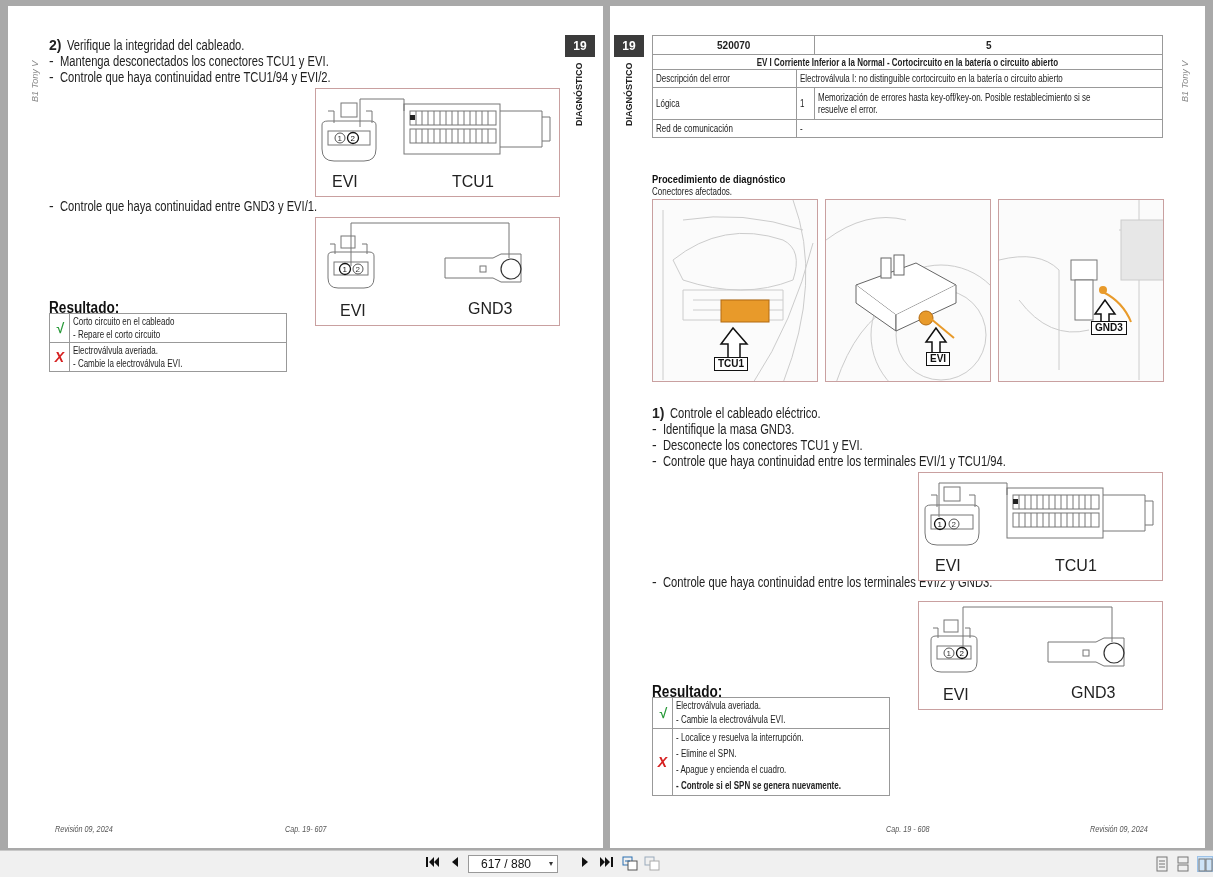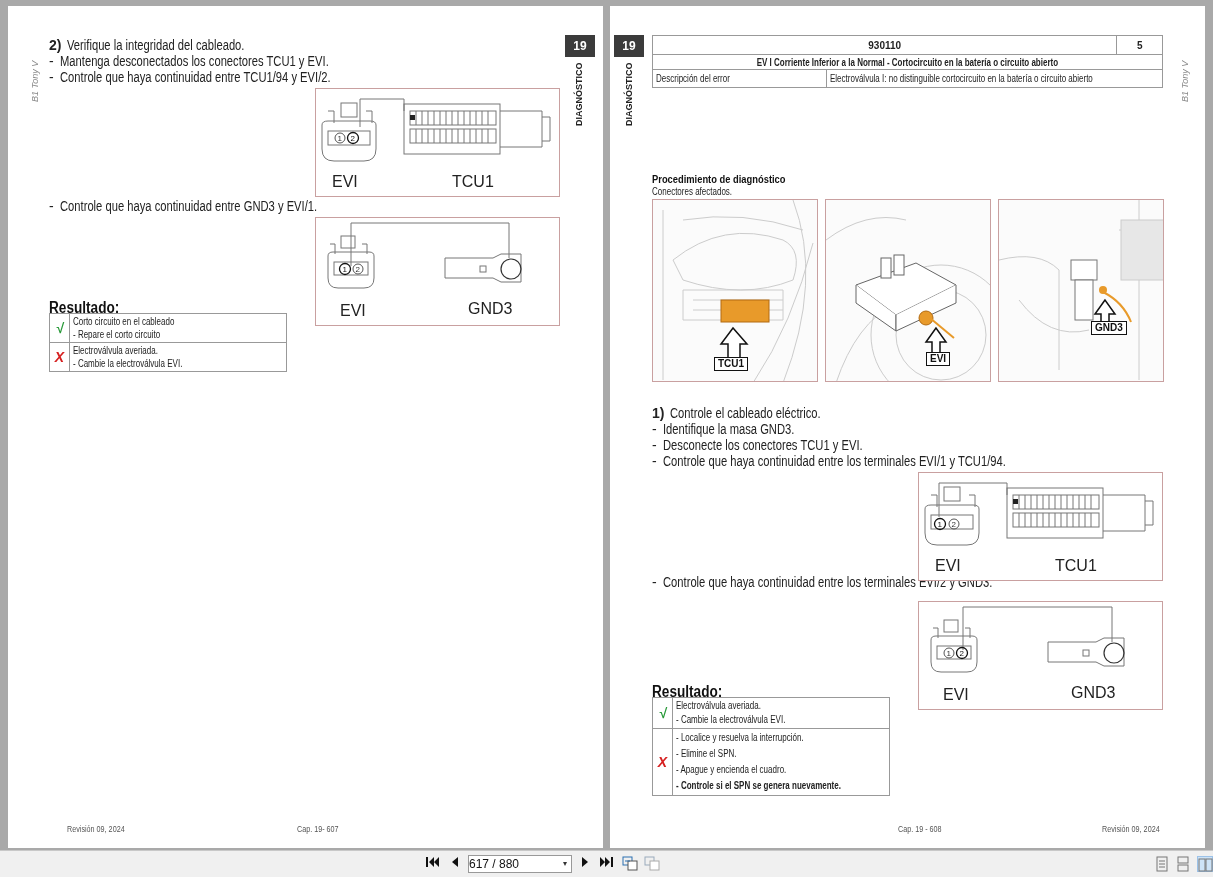--- a/index.html
+++ b/index.html
@@ -33,26 +33,26 @@
   .rline .txt { display:inline-block; transform: scaleX(0.8); transform-origin:left center; }
 
   table.spn { position: absolute; border-collapse: collapse; color: #222; }
   table.spn td { border: 1px solid #999; font-size: 10px; padding: 0 3px; white-space: nowrap; height: 18px; }
   table.spn td .txt { display:inline-block; transform: scaleX(0.8); transform-origin:left center; }
   .big { font-size: 17px; font-weight: bold; text-align: center; }
 
   .photo { position: absolute; border: 1px solid #c9a0a0; background: #fbfbfb; overflow: hidden; }
   .photo-tag { position: absolute; border: 1.5px solid #111; background: #fff; font-size: 10px; font-weight: bold; padding: 0 3px; line-height: 12px; color:#111; }
 
-  .footer { position: absolute; font-size: 9px; color: #555; white-space: nowrap; margin-left: 12px; }
+  .footer { position: absolute; font-size: 9px; color: #555; font-style: italic; white-space: nowrap; }
   .footer .txt { display:inline-block; transform: scaleX(0.8); transform-origin:left center; }
 
   .toolbar { position: absolute; left: 0; top: 850px; width: 1213px; height: 27px; background: #f0f0f0; border-top: 1px solid #c8c8c8; }
   .tb-btn { position: absolute; top: 4px; height: 18px; font-size: 12px; color: #111; text-align: center; line-height: 18px; cursor: pointer; }
-  .page-select { position: absolute; left: 468px; top: 4px; width: 104px; height: 18px; border: 1px solid #999; background: #fff; font-size: 12px; line-height: 16px; padding-left: 0; color: #111; }
+  .page-select { position: absolute; left: 468px; top: 4px; width: 90px; height: 18px; border: 1px solid #999; background: #fff; font-size: 12px; line-height: 16px; padding-left: 12px; color: #111; }
   .page-select .arrow { position: absolute; right: 4px; top: 0; font-size: 8px; color: #333; }
   .view-btn { position: absolute; top: 5px; width: 16px; height: 16px; }
   .view-btn.active { background: #cde3f7; border: 1px solid #9cc2e8; }
 </style>
 </head>
 <body>
 
 <div class="viewer">
 
   <div class="page page-left">
@@ -145,29 +145,41 @@
   </div>
 
   <div class="page page-right">
     <div class="chap-tab" style="left:4px; top:29px;">19</div>
     <div class="chap-label" style="left:14px; top:120px;">DIAGNÓSTICO</div>
     <div class="side-brand" style="left:570px; top:96px;">B1 Tony V</div>
 
     <table class="spn" style="left:42px; top:29px; width:511px;">
       <tbody>
           <tr>
-        <td class="big" colspan="2" style="height:19px; width:255px;">930110</td>
+        <td class="big" colspan="2" style="height:19px; width:255px;">520070</td>
         <td class="big" colspan="2" style="height:19px;">5</td>
       </tr>
       <tr>
         <td colspan="4" style="text-align:center; font-weight:bold; height:15px;"><span class="txt" style="transform-origin:center center;">EV I Corriente Inferior a la Normal - Cortocircuito en la batería o circuito abierto</span></td>
       </tr>
       <tr>
         <td style="width:175px;"><span class="txt">Descripción del error</span></td>
         <td colspan="3"><span class="txt">Electroválvula I: no distinguible cortocircuito en la batería o circuito abierto</span></td>
+      </tr>
+      <tr>
+        <td style="height:32px;"><span class="txt">Lógica</span></td>
+        <td style="width:24px;"><span class="txt">1</span></td>
+        <td colspan="2" style="line-height:12px;">
+          <div><span class="txt">Memorización de errores hasta key-off/key-on. Posible restablecimiento si se</span></div>
+          <div><span class="txt">resuelve el error.</span></div>
+        </td>
+      </tr>
+      <tr>
+        <td><span class="txt">Red de comunicación</span></td>
+        <td colspan="3"><span class="txt">-</span></td>
       </tr>
     </tbody>
       </table>
 
     <div class="res-title" style="left:42px; top:167px; font-size:11px;"><span class="txt">Procedimiento de diagnóstico</span></div>
     <div class="line" style="left:42px; top:180px; font-size:10px;"><span class="txt">Conectores afectados.</span></div>
 
     <div class="photo" style="left:42px; top:193px; width:166px; height:183px;">
       <svg width="166" height="183">
         <g fill="none" stroke="#ccc" stroke-width="1">

